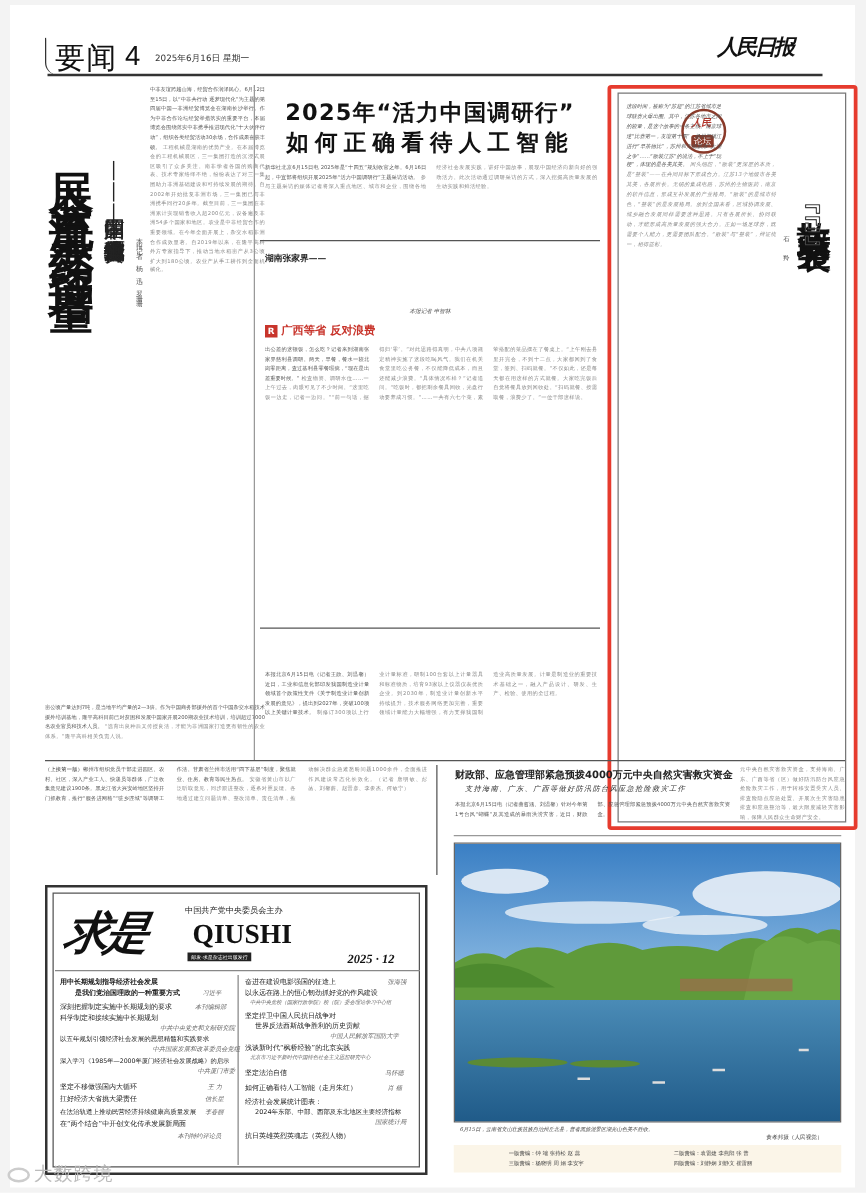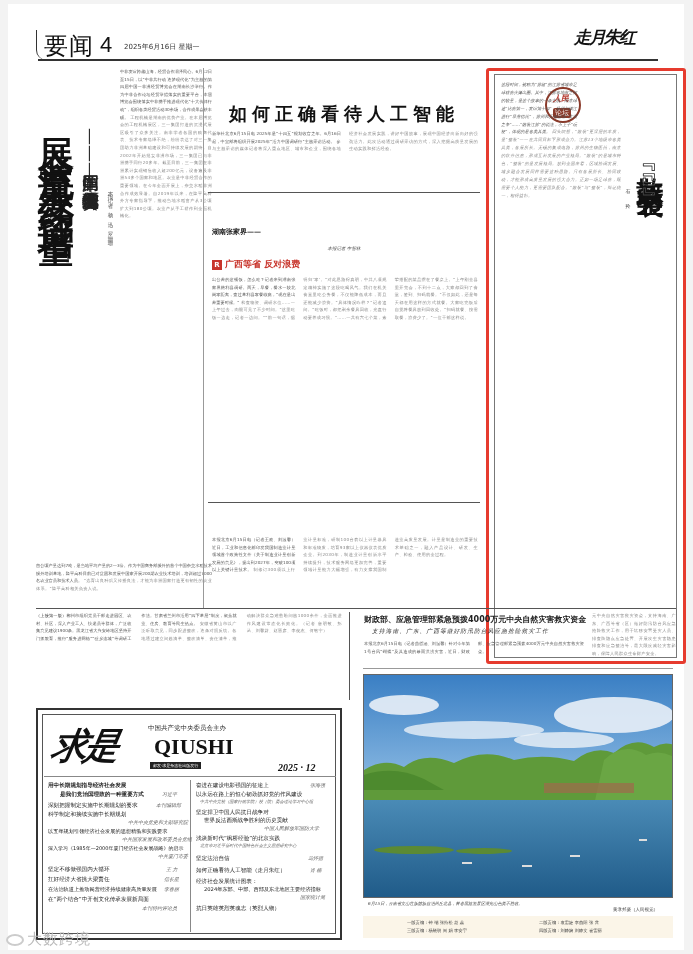--- a/index.html
+++ b/index.html
@@ -32,49 +32,50 @@
 </style>
 </head>
 <body>
 
 <div class="page">
 
   <div class="hdr-left"></div>
   <div class="sec">要闻</div>
   <div class="pgno">4</div>
   <div class="date">2025年6月16日  星期一</div>
-  <div class="logo">走月朱红</div>
+  <div class="logo">人民日报</div>
   <div class="hdr-line"></div>
 
   <div class="ab" style="left:24px;top:62px;width:172px;height:540px;">
     <div class="ab vtitle" style="left:6px;top:44px;font-size:36px;line-height:36px;letter-spacing:12px;">
       <span>展</span><span>会</span><span>流</span><span>量</span><span>变</span><span>经</span><span>贸</span><span>增</span><span>量</span>
     </div>
     <div class="ab vsub" style="left:50px;top:62px;font-size:17px;line-height:18px;height:250px;">——第四届中国—非洲经贸博览会合作成果丰硕</div>
     <div class="ab vsub" style="left:76px;top:120px;font-size:5.5px;letter-spacing:4px;color:#555;height:180px;">本报记者  杨 迅  罗珊珊</div>
     <div class="ab body-txt" style="left:88px;top:2px;width:92px;height:494px;">
       <span>中非友谊跨越山海，经贸合作润泽民心。6月12日至15日，以“中非共行动 逐梦现代化”为主题的第四届中国—非洲经贸博览会在湖南长沙举行。作为中非合作论坛经贸举措落实的重要平台，本届博览会围绕落实中非携手推进现代化“十大伙伴行动”，组织各类经贸活动30余场，合作成果喜获丰硕。</span><span class="fill"> 工程机械是湖南的优势产业。在本届博览会的工程机械展区，三一集团打造的沉浸式展区吸引了众多关注。南非学者各国的购商代表、技术专家络绎不绝，纷纷表达了对三一集团助力非洲基础建设和可持续发展的期待。自2002年开始批复非洲市场，三一集团已与非洲携手同行20多年。截至目前，三一集团在非洲累计实现销售收入超200亿元，设备遍及非洲54多个国家和地区。农业是中非经贸合作的重要领域。在今年全面开展上，杂交水稻非洲合作成效显著。自2019年以来，在隆平高科外方专家指导下，推动当地水稻亩产从3公顷扩大到180公顷。农业产从手工耕作到全面机械化。</span>
     </div>
     <div class="ab body-txt" style="left:4px;top:496px;width:176px;height:44px;">
       <span>亩公顷产量达到7吨，是当地平均产量的2—3倍。作为中国商务部援外的首个中国杂交水稻技术援外培训基地，隆平高科目前已对贫困和发展中国家开展200期农业技术培训，培训超过7000名农业官员和技术人员。</span><span class="fill"> “选育出良种后又传授良法，才能为非洲国家打造更有韧性的农业体系。”隆平高科相关负责人说。</span>
     </div>
   </div>
 
   <div class="rule" style="left:195px;top:64px;width:0.8px;height:540px;background:#999;"></div>
 
   <div class="ab" style="left:200px;top:64px;width:272px;height:120px;">
+    <div class="ab h2" style="left:0;top:10px;width:272px;font-size:18px;letter-spacing:1px;">2025年“活力中国调研行”</div>
     <div class="ab h2" style="left:0;top:34px;width:272px;font-size:18px;letter-spacing:5px;">如何正确看待人工智能</div>
     <div class="ab body-txt" style="left:4px;top:62px;width:266px;height:58px;column-count:2;column-gap:8px;">
       <span>新华社北京6月15日电  2025年是“十四五”规划收官之年。6月16日起，中宣部将组织开展2025年“活力中国调研行”主题采访活动。</span><span class="fill"> 参与主题采访的媒体记者将深入重点地区、城市和企业，围绕各地经济社会发展实践，讲好中国故事，展现中国经济向新向好的强劲活力。此次活动通过调研采访的方式，深入挖掘高质量发展的生动实践和鲜活经验。</span>
     </div>
   </div>
   <div class="rule" style="left:200px;top:188px;width:272px;height:1.2px;"></div>
 
   <div class="ab" style="left:200px;top:192px;width:272px;height:300px;">
-    <div class="ab" style="left:4px;top:6px;font-size:7px;font-weight:bold;margin-top:25px;">湖南张家界——</div>
+    <div class="ab" style="left:4px;top:6px;font-size:7px;font-weight:bold;">湖南张家界——</div>
     <div class="ab" style="left:0;top:50px;width:272px;text-align:center;font-size:4.5px;color:#555;font-style:italic;">本报记者  申智林</div>
     <div class="ab" style="left:4px;top:62px;font-family:'DejaVu Sans',sans-serif;font-size:9px;font-weight:bold;color:#c8342b;">
       <span style="display:inline-block;width:10px;height:10px;background:#c8342b;color:#fff;font-size:7px;line-height:10px;text-align:center;margin-right:3px;">R</span><span>广西等省  反对浪费</span>
     </div>
     <div class="ab body-txt" style="left:4px;top:80px;width:266px;height:218px;column-count:3;column-gap:8px;">
       <span>出公差的这顿饭，怎么吃？记者来到湖南张家界慈利县调研。两天，早餐，餐水一较北岗零距离，查过基利县零餐瑕疵，“现在是出差重要时候。”</span><span class="fill"> 检查物资、调研水位……一上午过去，肉眼可见了不少时间。“这里吃饭一边走，记者一边问。”“前一句话，据得归‘零’。”对此思路得真明，中共八项规定精神实施了这段吃喝风气。我们在机关食堂里吃公务餐，不仅能降低成本，而且还能减少浪费。“具体情况咋样？”记者追问。“吃饭时，都把剩余餐具回收，光盘行动要养成习惯。”……一共有六七个菜，素荤搭配的菜品摆在了餐桌上。“上午刚去县里开完会，不到十二点，大家都回到了食堂，签到、扫码就餐。”不仅如此，还是每天都在用这样的方式就餐。大家吃完饭后自觉将餐具放到回收处。“扫码就餐、按需取餐，浪费少了。”一位干部这样说。</span>
     </div>
   </div>
   <div class="rule" style="left:200px;top:498px;width:272px;height:1.2px;"></div>
 

